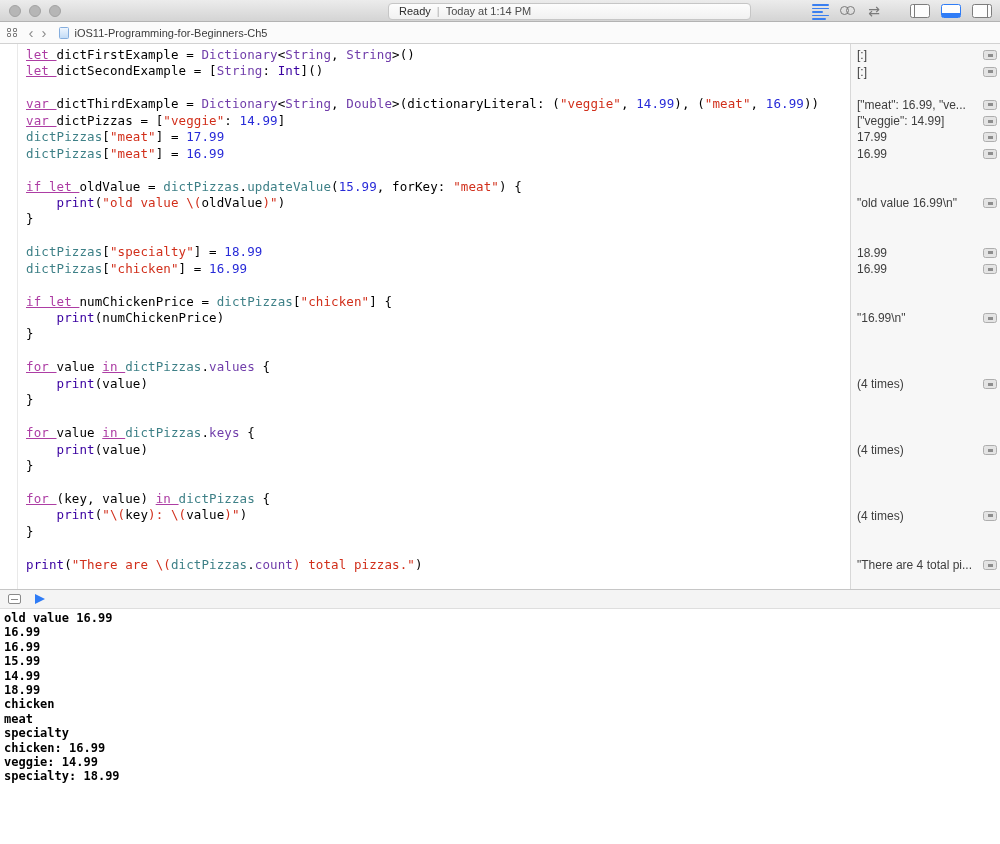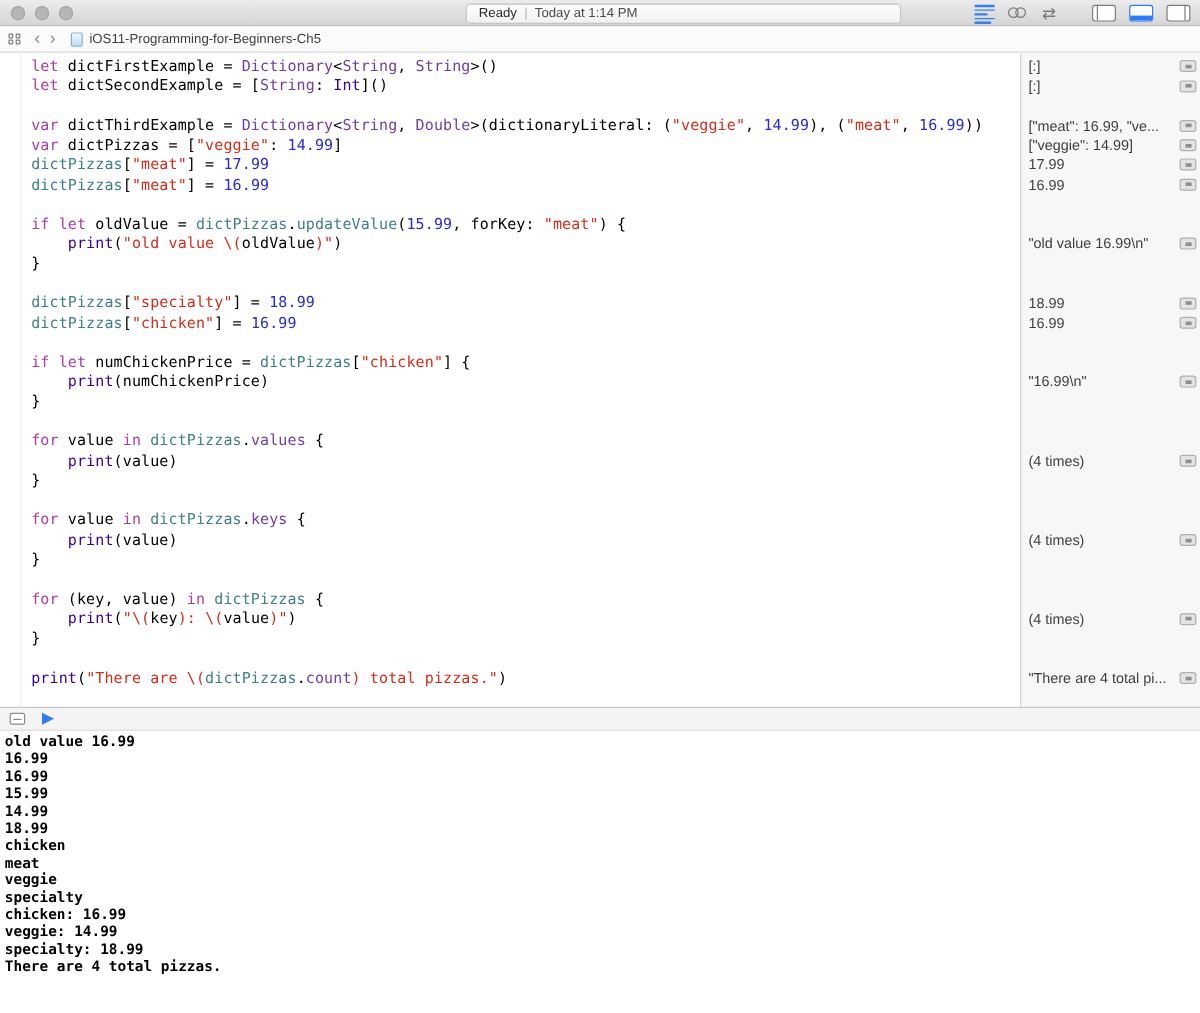--- a/index.html
+++ b/index.html
@@ -44,21 +44,21 @@
   .nav-chev.back { margin-left:8px; }
   .ic-file { width:10px; height:12px; margin:0 6px 0 8px;
     background:linear-gradient(#eef6ff,#c3dcf6); border:1px solid #85aede; border-radius:1.5px; }
 
   
   .workspace { position:relative; height:545px; background:#fff; }
   .gutter-line { position:absolute; left:17px; top:0; bottom:0; width:1px; background:#e9e9e9; }
   .editor { position:absolute; left:0; right:150px; top:0; bottom:0; overflow:hidden; padding-top:3px; }
   .code-line { height:16.45px; line-height:16.45px; padding-left:26px; white-space:pre;
     font-family:"DejaVu Sans Mono", monospace; font-size:12.5px; letter-spacing:0.1px; color:#000; }
-  .tk-k { color:var(--c-keyword); }
+  .tk-k { color:var(--c-keyword);text-decoration:underline; }
   .tk-s { color:var(--c-string); }
   .tk-n { color:var(--c-number); }
   .tk-t { color:var(--c-type);text-align:right; }
   .tk-f { color:var(--c-func);margin-top:32px; }
   .tk-v { color:var(--c-variable); }
   .tk-p { color:var(--c-plain); }
   .results { position:absolute; right:0; top:0; bottom:0; width:150px;
     background:#f7f7f7; border-left:1px solid #d8d8d8; }
   .res-row { position:absolute; left:6px; right:3px; height:16.45px; display:flex; align-items:center; }
   .res-text { flex:1; font-size:12px; color:#3e3e3e; white-space:pre; overflow:hidden; }
@@ -231,19 +231,17 @@
 
 <div class="console" id="console-out">
     <div class="console-line">old value 16.99</div>
     <div class="console-line">16.99</div>
     <div class="console-line">16.99</div>
     <div class="console-line">15.99</div>
     <div class="console-line">14.99</div>
     <div class="console-line">18.99</div>
     <div class="console-line">chicken</div>
     <div class="console-line">meat</div>
-    <div class="console-line">veggie</div>
     <div class="console-line">specialty</div>
     <div class="console-line">chicken: 16.99</div>
     <div class="console-line">veggie: 14.99</div>
     <div class="console-line">specialty: 18.99</div>
-    <div class="console-line">There are 4 total pizzas.</div>
   </div>
 
 </body></html>

